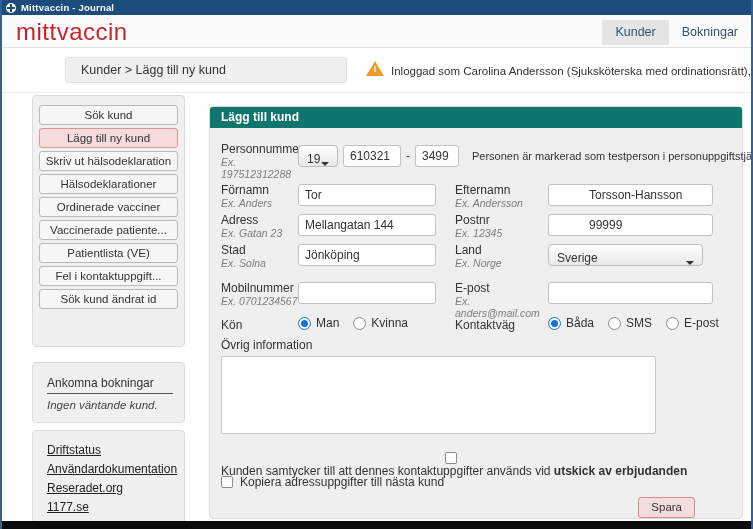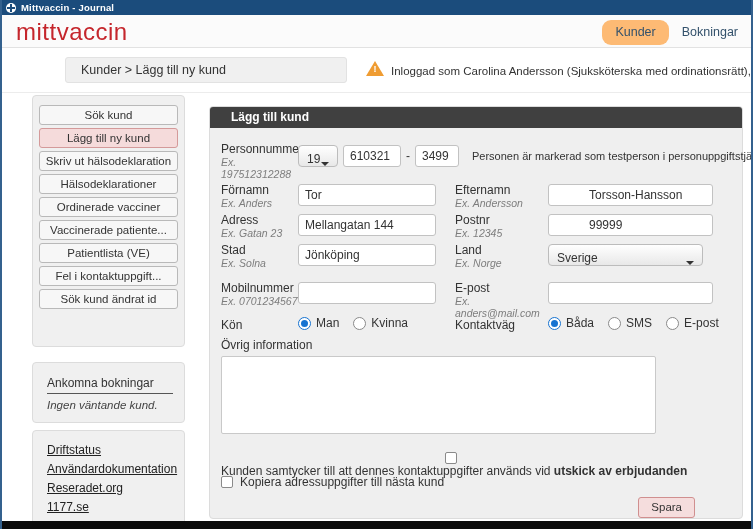--- a/index.html
+++ b/index.html
@@ -14,21 +14,21 @@
   .app-icon { width:10px; height:10px; border-radius:50%; background:#fff; position:relative; flex:0 0 auto; }
   .app-icon::before { content:""; position:absolute; left:4px; top:1px; width:2px; height:8px; background:#1b4c7c; }
   .app-icon::after  { content:""; position:absolute; top:4px; left:1px; height:2px; width:8px; background:#1b4c7c; }
 
   
   .appheader { position:absolute; top:15px; left:0; right:0; height:33px; background:#fbfbfb;
                border-bottom:1px solid #e2e2e2; }
   .logo { position:absolute; left:14px; top:3px; font-size:24px; color:#c5262c; letter-spacing:.5px; }
   .tabs { position:absolute; right:0; top:5px; display:flex; }
   .tab { padding:5px 13px 6px; font-size:12.5px; color:#33516b; cursor:pointer; white-space:nowrap; }
-  .tab.on { background:#fdba74;border-radius:9px; }
+  .tab.on { background:#e5e5e5; }
 
   
   .crumbrow { position:absolute; top:48px; left:0; right:0; height:45px; background:#fff;
               border-bottom:1px solid #ececec; }
   .crumbbox { position:absolute; left:63px; top:9px; width:282px; height:26px; background:#f0f0f0;
               border:1px solid #e2e2e2; border-radius:3px; line-height:24px; padding-left:15px;
               font-size:12.5px; color:#333; }
   .warn { position:absolute; left:364px; top:13px; width:18px; height:16px; }
   .warn::before { content:""; position:absolute; left:0; top:0; width:0; height:0;
                   border-left:9px solid transparent; border-right:9px solid transparent;
@@ -49,22 +49,22 @@
           cursor:pointer; white-space:nowrap; overflow:hidden; }
   .sbtn.on { background:#f5dbdb; border-color:#d49a9a; }
 
   .book-title { font-size:12px; color:#333; width:126px; padding-bottom:3px; border-bottom:1px solid #555; }
   .book-empty { font-size:11.5px; color:#444; font-style:italic; margin-top:5px; }
 
   .link { display:block; font-size:12px; color:#222; text-decoration:underline; margin-bottom:5px; cursor:pointer; }
 
   
   .main { left:207px; top:106px; width:534px; height:413px; background:#efefef; }
-  .formheader { height:21px; background:#404040; border-radius:3px 3px 0 0; color:#fff; font-weight:bold;
-                font-size:12px; line-height:21px; padding-left:21px; }
+  .formheader { height:21px; background:#0f766e; border-radius:3px 3px 0 0; color:#fff; font-weight:bold;
+                font-size:12px; line-height:21px; padding-left:11px; }
 
   .flabel { position:absolute; width:88px; }
   .flabel .l1 { font-size:12px; color:#333; line-height:13px; }
   .flabel .l2 { font-size:10.5px; color:#7d7d7d; font-style:italic; line-height:12px; }
   .col1 { left:11px; }  .col2 { left:245px; width:92px; }
 
   .tinput { position:absolute; height:22px; border:1px solid #c2c2c2; border-radius:3px; background:#fff;
             font-family:"Liberation Sans", sans-serif; font-size:12px; color:#333; padding:0 6px; }
   .in1 { left:88px;  width:138px; }
   .in2 { left:338px; width:165px;padding-left:40px; }

